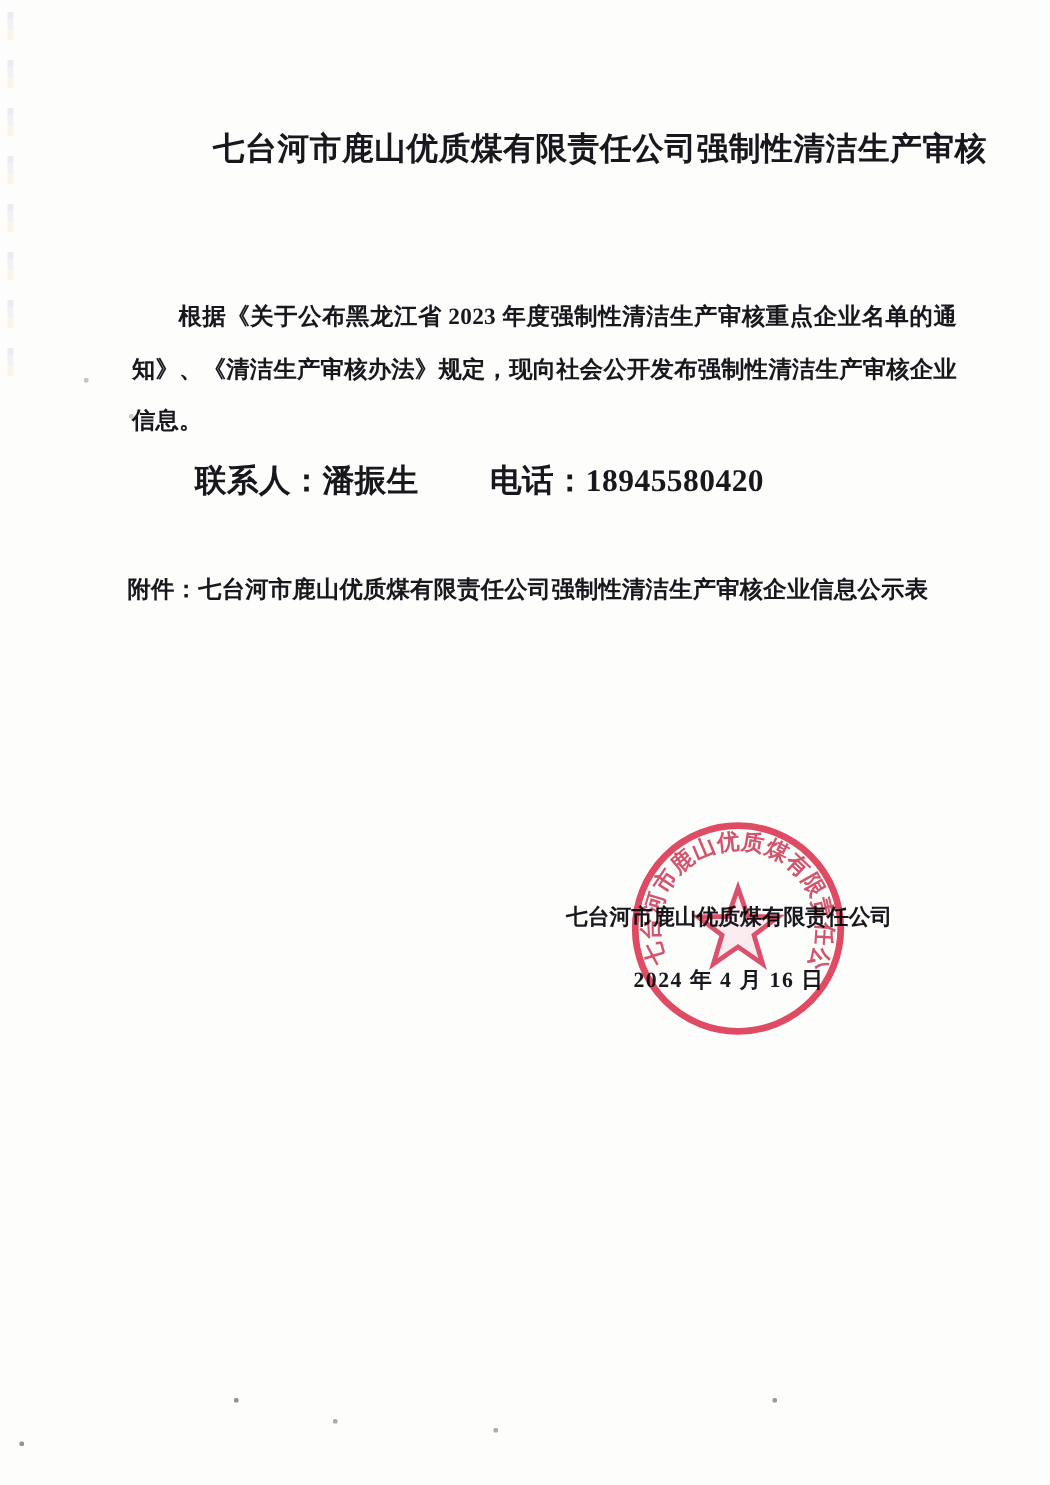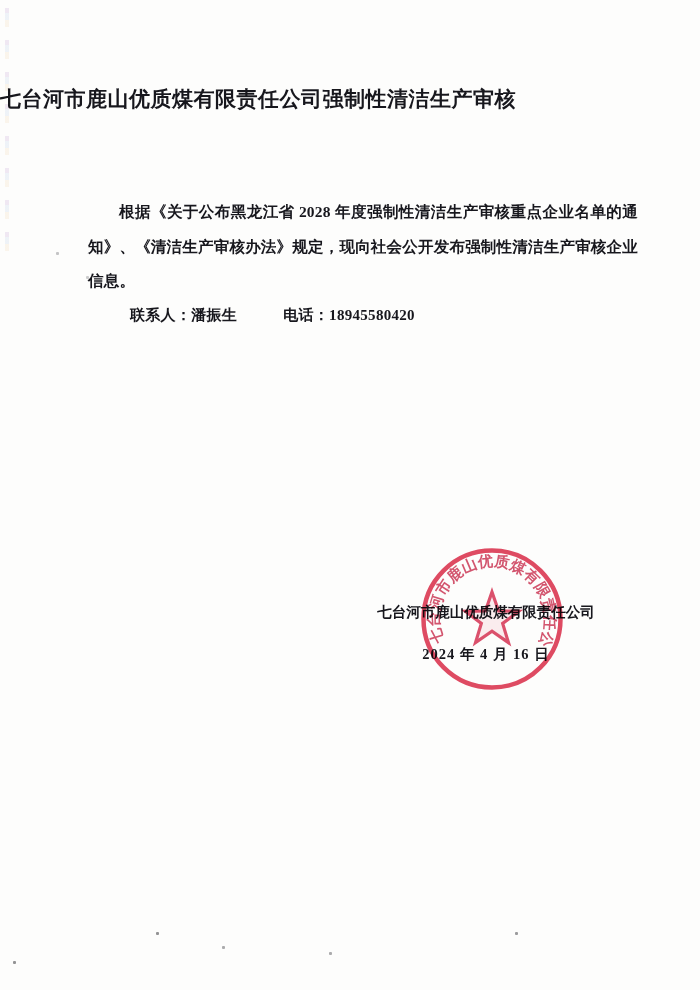--- a/index.html
+++ b/index.html
@@ -37,21 +37,21 @@
     height: 3px;
     background: #5a5a5e;
     opacity: 0.65;
     border-radius: 1px;
   }
   .title {
     position: absolute;
     top: 86px;
     left: 0;
     width: 658px;
-    text-align: left;
+    text-align: right;
     font-size: 21px;
     font-weight: bold;
     letter-spacing: 0.5px;
     margin: 0;
   }
   .title .tline { line-height: 26px; }
   .title .tline + .tline { margin-top: 11px; }
 
   .body-paragraph {
     position: absolute;
@@ -63,21 +63,21 @@
     font-weight: bold;
     line-height: 34.5px;
     text-align: justify;
     text-indent: 2em;
     letter-spacing: 0.2px;
   }
   .contact-line {
     position: absolute;
     top: 306px;
     left: 130px;
-    font-size: 15px;
+    font-size: 21px;
     font-weight: bold;
     letter-spacing: 0.3px;
   }
   .contact-line .phone-group { margin-left: 42px; }
 
   .attachment {
     position: absolute;
     top: 383px;
     left: 85px;
     width: 560px;
@@ -127,27 +127,28 @@
 <body>
 
 <div class="page">
 
   <div class="edge-noise"></div>
 
   <h1 class="title">
     <div class="tline">七台河市鹿山优质煤有限责任公司强制性清洁生产审核</div>
   </h1>
 
-  <p class="body-paragraph">根据《关于公布黑龙江省 2028 年度强制性清洁生产审核重点企业名单的通知》、《清洁生产审核办法》规定，现向社会公开发布强制性清洁生产审核企业信息。</p>
+  <p class="body-paragraph">根据《关于公布黑龙江省 2023 年度强制性清洁生产审核重点企业名单的通知》、《清洁生产审核办法》规定，现向社会公开发布强制性清洁生产审核企业信息。</p>
 
   <div class="contact-line">
     <span class="contact-group"><span>联系人：</span><span>潘振生</span></span>
     <span class="phone-group"><span>电话：</span><span>18945580420</span></span>
   </div>
 
+  <p class="attachment">附件：七台河市鹿山优质煤有限责任公司强制性清洁生产审核企业信息公示表</p>
 
   <div class="sig-company">七台河市鹿山优质煤有限责任公司</div>
   <div class="sig-date">2024 年 4 月 16 日</div>
 
   <svg class="seal" viewBox="0 0 150 150" xmlns="http://www.w3.org/2000/svg">
     <circle cx="75" cy="75" r="68.5" fill="none" stroke-width="4.5" stroke="#de3b56"></circle>
     <path transform="translate(75,76)" d="M0,-28 L6.58,-9.06 L26.63,-8.65 L10.65,3.46 L16.46,22.65 L0,11.2 L-16.46,22.65 L-10.65,3.46 L-26.63,-8.65 L-6.58,-9.06 Z" fill="rgba(218,66,96,0.10)" stroke-width="3.2" stroke-linejoin="miter" stroke="#da4260"></path>
     <defs>
       <path id="sealArc" d="M 26.97 97.4 A 53 53 0 1 1 123.03 97.4" fill="none"></path>
     </defs>

